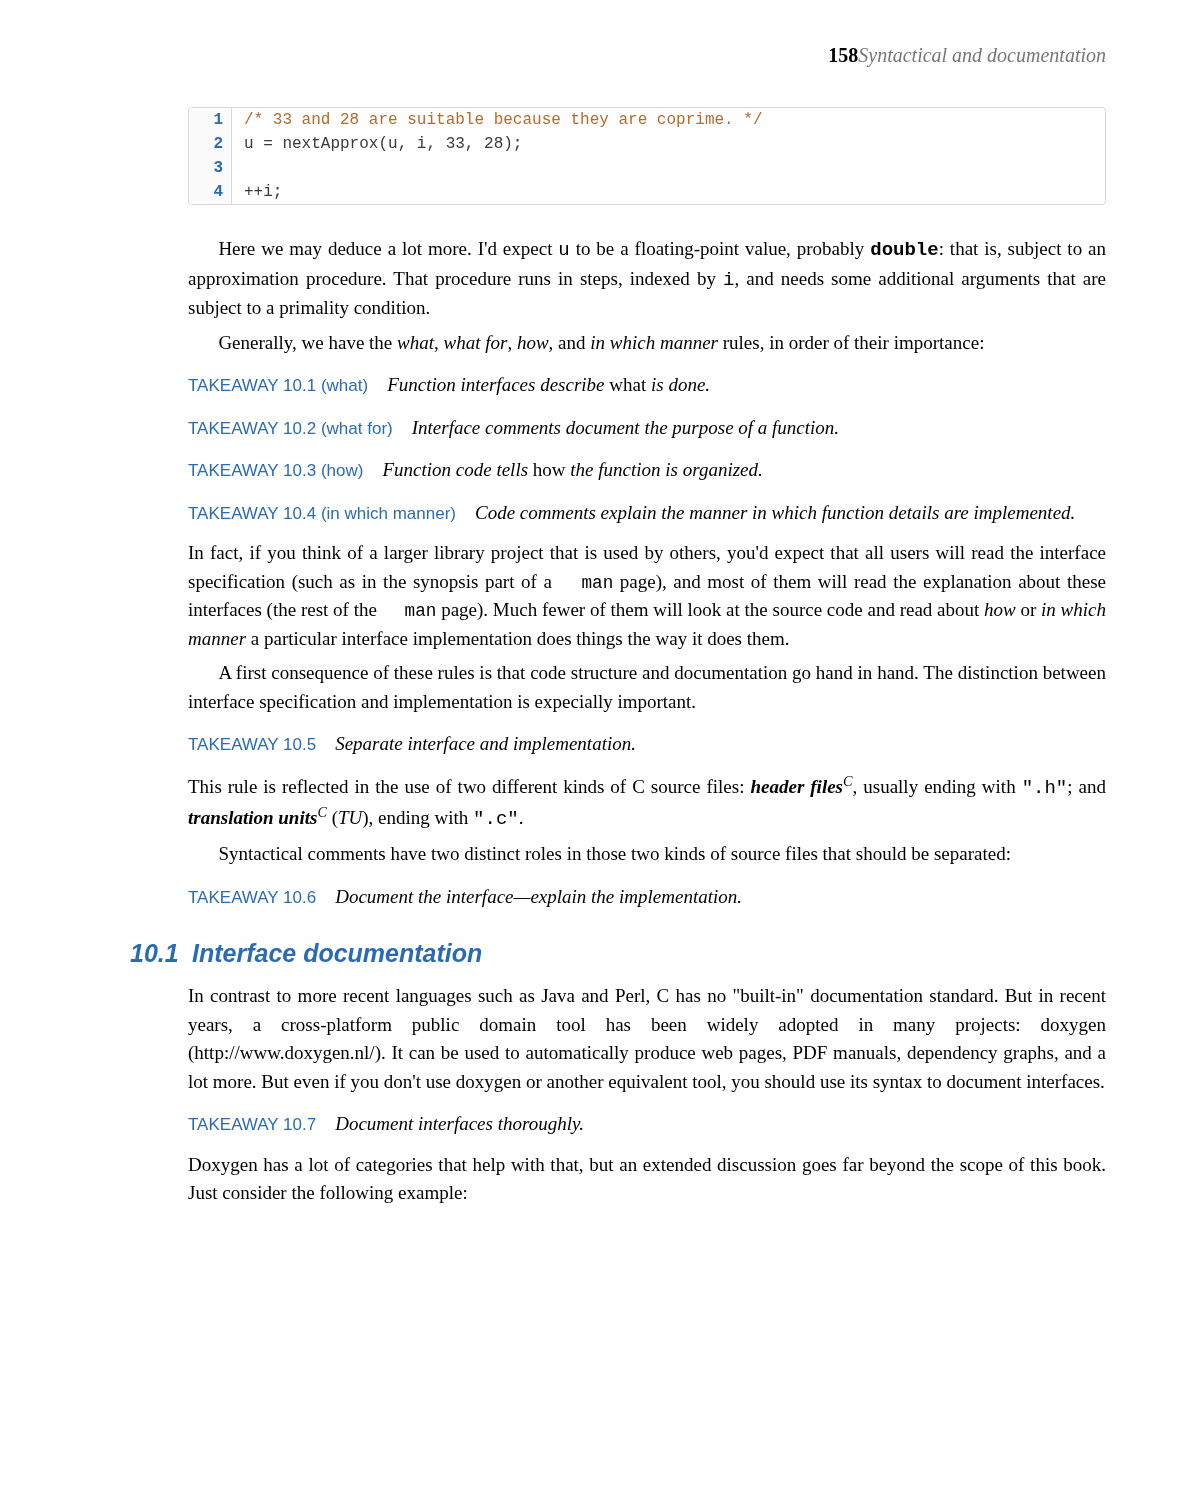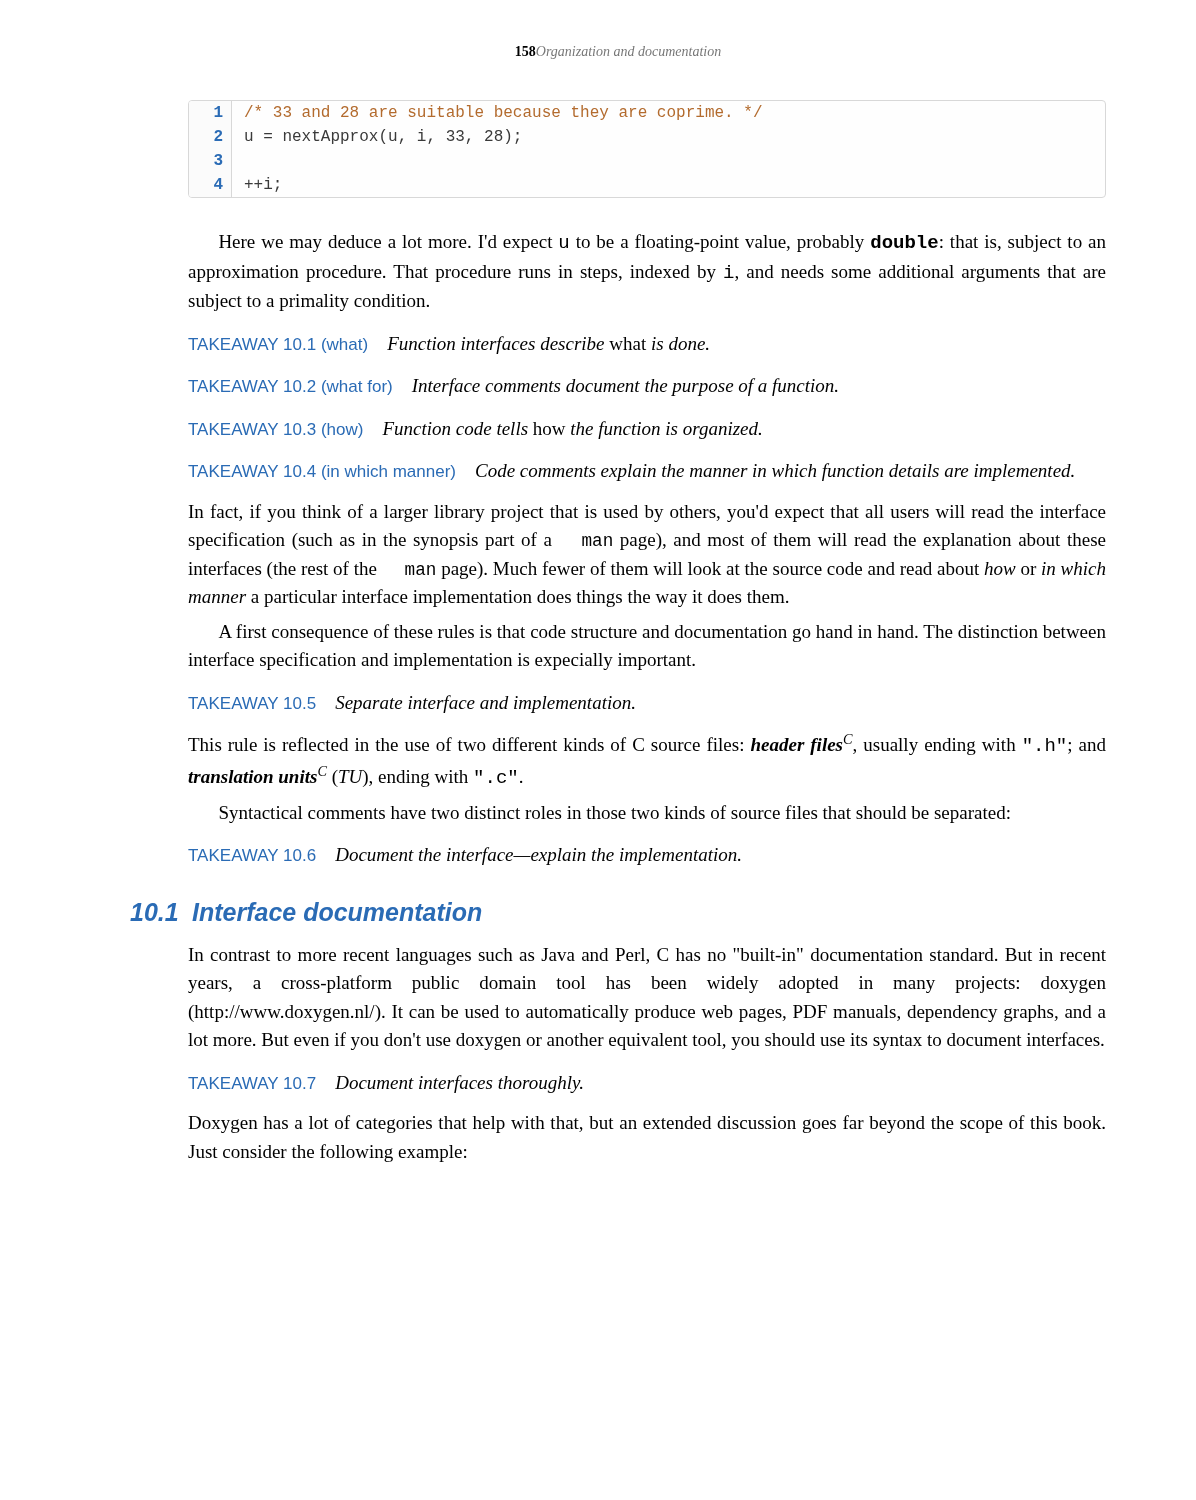--- a/index.html
+++ b/index.html
@@ -9,24 +9,24 @@
     background: #fff;
     color: #000;
     width: 1196px;
   }
   .page {
     padding: 44px 90px 60px 130px;
     box-sizing: border-box;
   }
   .header {
     display: flex;
-    justify-content: center;
+    justify-content: flex-end;
     align-items: baseline;
     margin-bottom: 40px;
-    font-size: 14px;
+    font-size: 20px;
   }
   .page-num {
     font-weight: bold;
   }
   .chapter {
     font-style: italic;
     color: #777;
   }
   .code-block {
     border: 1px solid #d8d8d8;
@@ -111,21 +111,21 @@
   .sup { font-style: italic; font-size: 0.75em; vertical-align: super; }
   .bi { font-weight: bold; font-style: italic; }
 </style>
 </head>
 <body>
 
 <div class="page">
 
   <div class="header">
     <span class="page-num">158</span>
-    <span class="chapter">Organization and documentation</span>
+    <span class="chapter">Syntactical and documentation</span>
   </div>
 
   <div class="code-block">
     <div class="code-row">
       <div class="gutter">1</div>
       <div class="code"><span class="comment">/* 33 and 28 are suitable because they are coprime. */</span></div>
     </div>
     <div class="code-row">
       <div class="gutter">2</div>
       <div class="code"><span class="plain">u = nextApprox(u, i, 33, 28);</span></div>
@@ -134,20 +134,21 @@
       <div class="gutter">3</div>
     </div>
     <div class="code-row">
       <div class="gutter">4</div>
       <div class="code"><span class="plain">++i;</span></div>
     </div>
   </div>
 
   <div class="body">
     <p><span>Here we may deduce a lot more.  I'd expect </span><span class="mono">u</span><span> to be a floating-point value, probably </span><span class="kw">double</span><span>: that is, subject to an approximation procedure. That procedure runs in steps, indexed by </span><span class="mono">i</span><span>, and needs some additional arguments that are subject to a primality condition.</span></p>
+    <p><span>Generally, we have the </span><em>what</em><span>, </span><em>what for</em><span>, </span><em>how</em><span>, and </span><em>in which manner</em><span> rules, in order of their importance:</span></p>
   </div>
 
   <div class="takeaway">
     <span class="tk-label">TAKEAWAY 10.1 (what)</span>
     <span>&nbsp;&nbsp;</span>
     <span class="tk-text"><span>Function interfaces describe </span><span class="tk-upright">what</span><span> is done.</span></span>
   </div>
 
   <div class="takeaway">
     <span class="tk-label">TAKEAWAY 10.2 (what for)</span>

